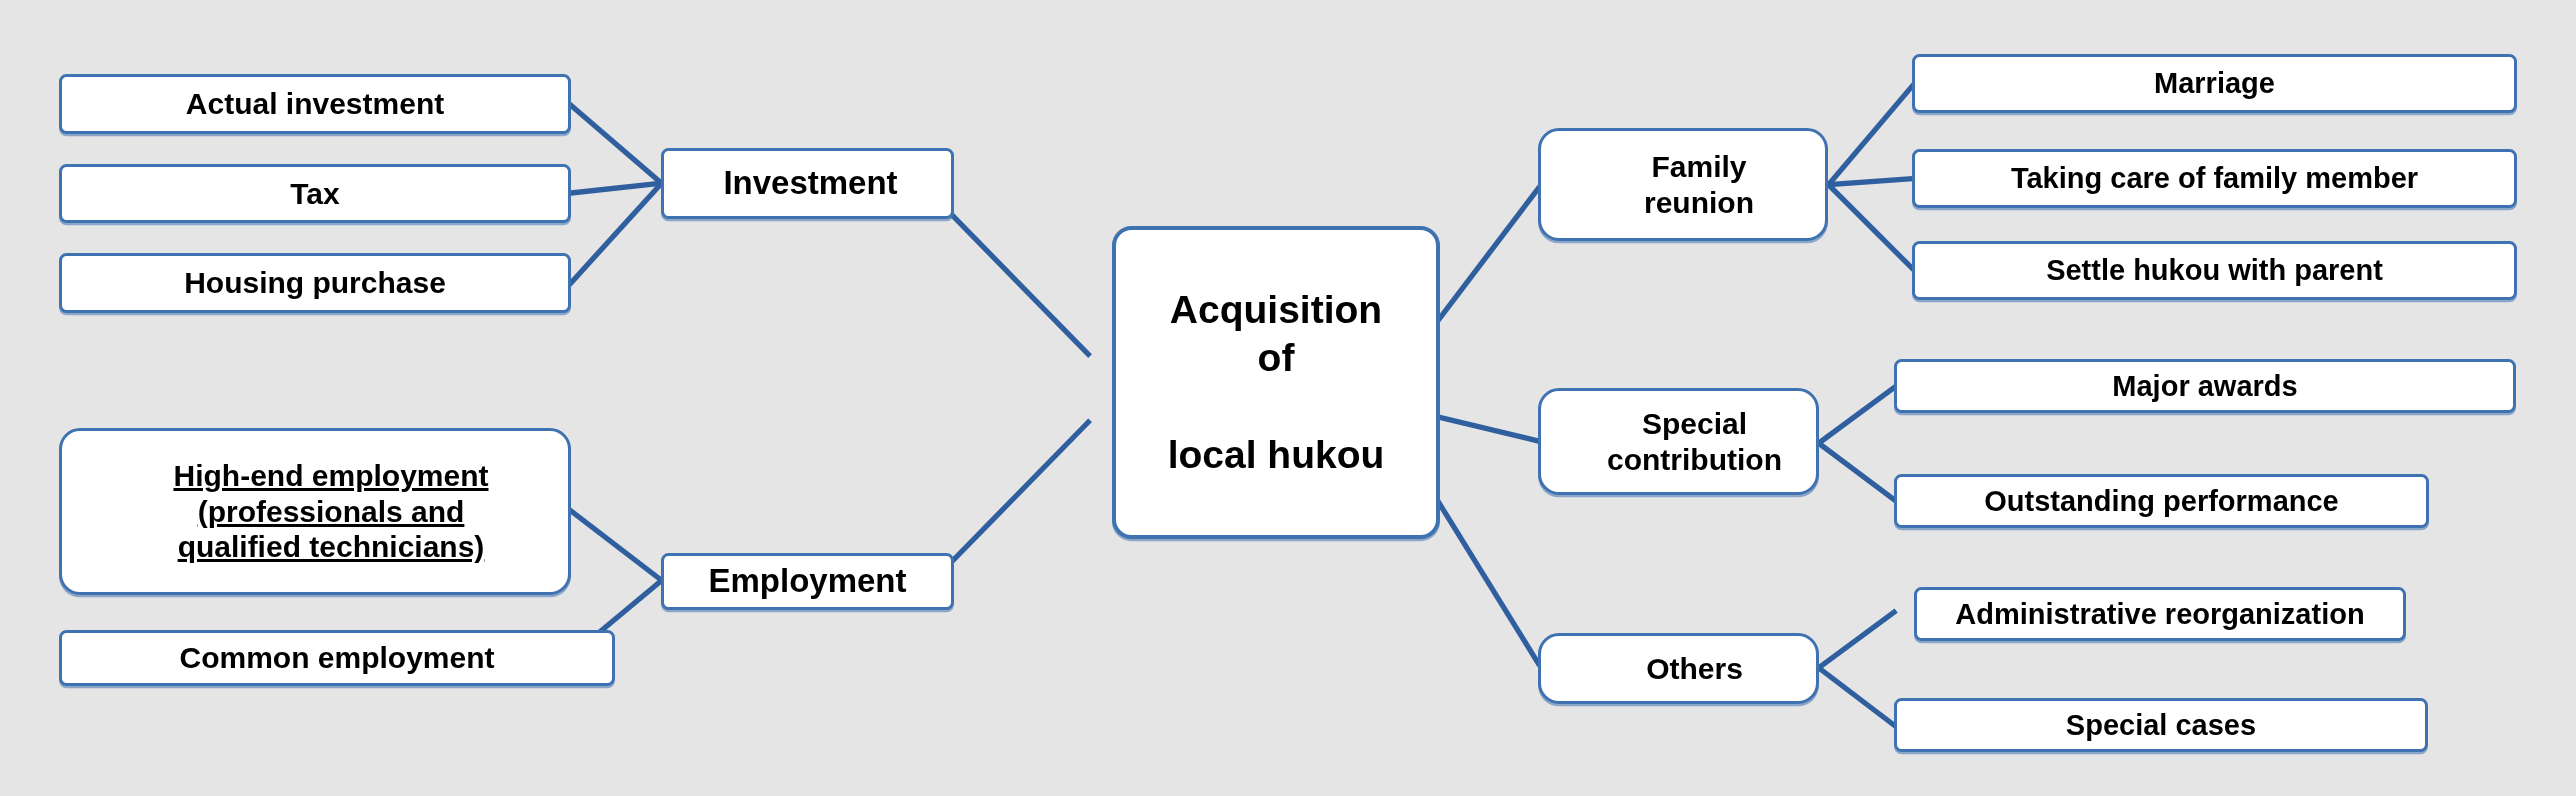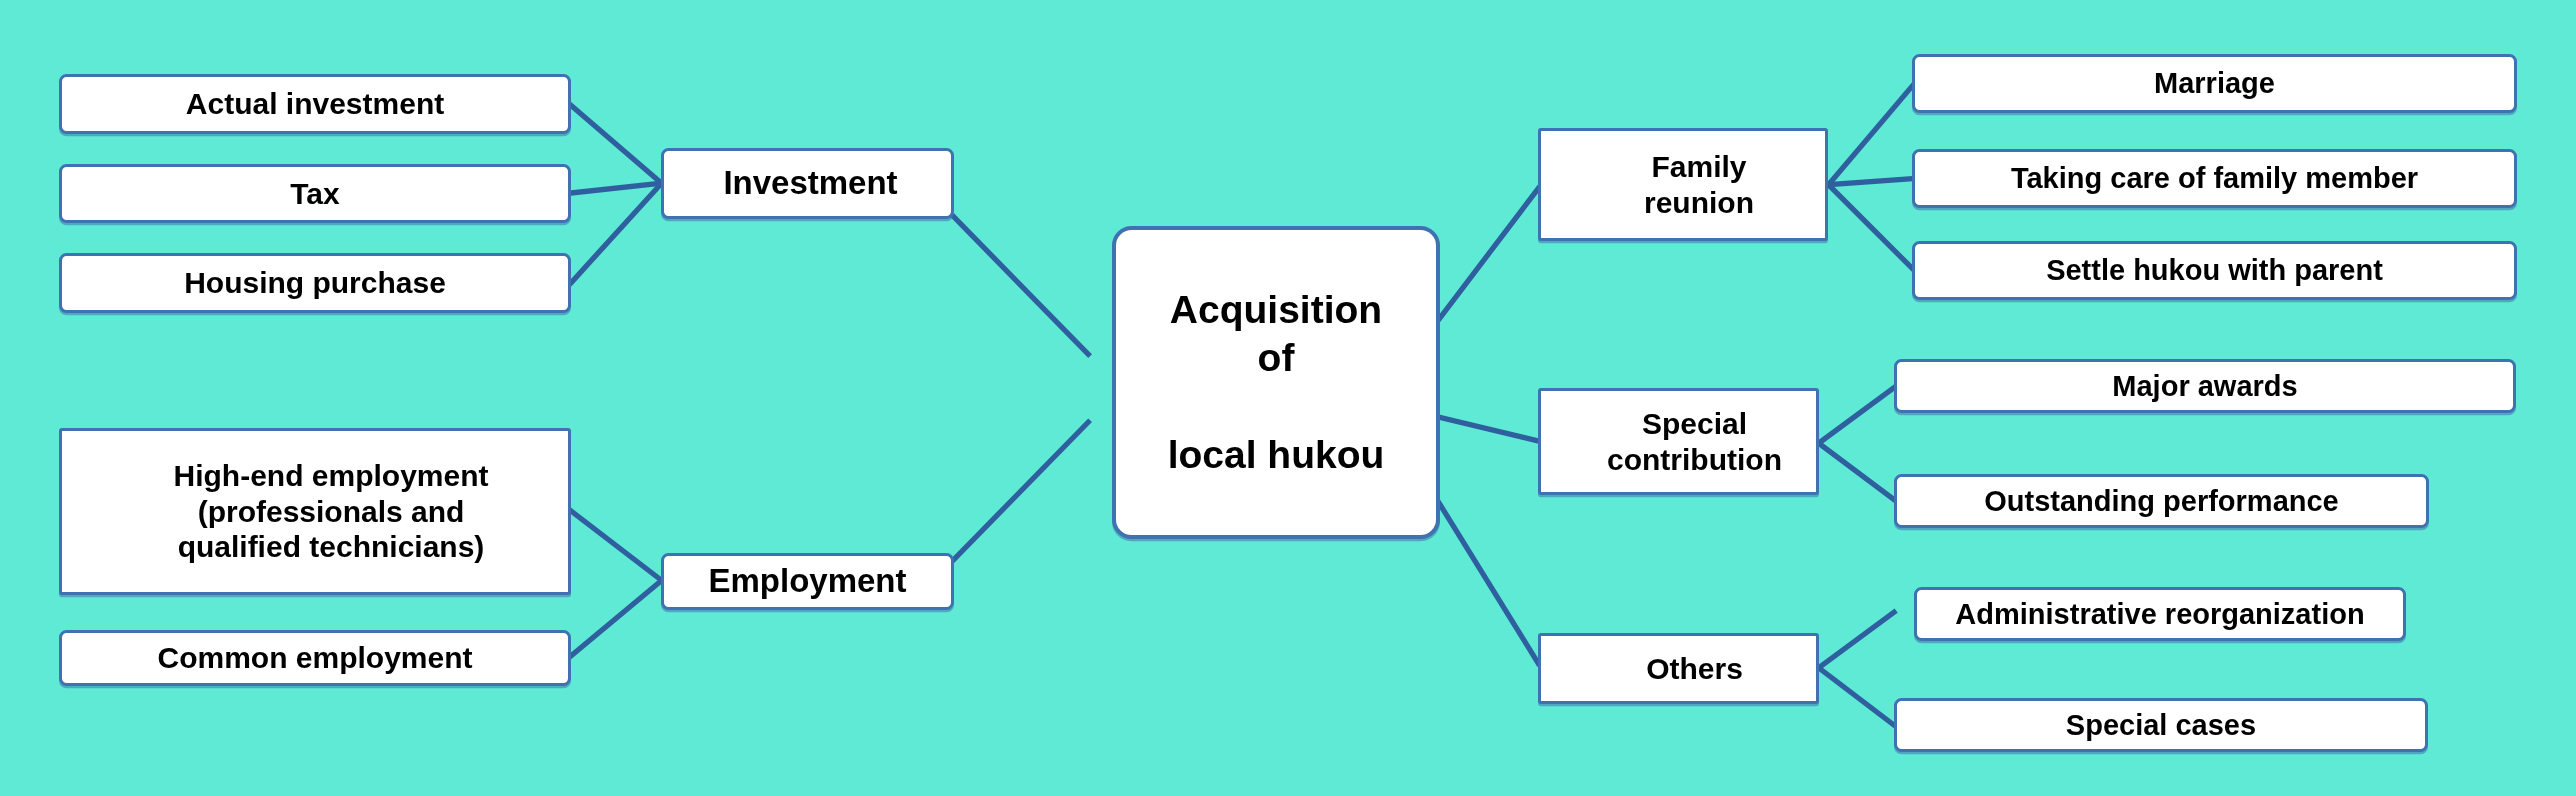--- a/index.html
+++ b/index.html
@@ -5,21 +5,21 @@
 <style>
   html, body {
     margin: 0;
     padding: 0;
     background: #ffffff;
   }
   #canvas {
     position: relative;
     width: 2576px;
     height: 796px;
-    background: #5eead4;
+    background: #e5e5e5;
     overflow: hidden;
     font-family: "Liberation Sans", "DejaVu Sans", sans-serif;
   }
   #edges {
     position: absolute;
     left: 0; top: 0;
     width: 2576px;
     height: 796px;
     pointer-events: none;
   }
@@ -40,21 +40,21 @@
   }
   .node .label {
     display: block;
     width: 100%;
     padding: 0 7.5px;
     box-sizing: border-box;
     white-space: pre-line;
   }
   
   .r-small { border-radius: 7.5px; }
-  .r-med   { border-radius: 3px; padding-left: 32px; }
+  .r-med   { border-radius: 21px; padding-left: 32px; }
   .r-big   { border-radius: 19.6px; margin-left: 26px; }
   .t-38 { font-size: 29px; }
   .t-40 { font-size: 30px; }
   .t-44 { font-size: 33px; }
   .t-52 { font-size: 39px; }
 </style>
 </head>
 <body>
 
 <div id="canvas">
@@ -98,27 +98,27 @@
   </div>
 
   <div class="node r-small t-40" style="left:59px; top:253px; width:512px; height:60px;">
     <span class="label">Housing purchase</span>
   </div>
 
   <div class="node r-small t-44" style="left:661px; top:148px; width:293px; height:71px;padding-left:6px;">
     <span class="label">Investment</span>
   </div>
 
-  <div class="node r-med t-40" style="left:59px; top:428px; width:512px; height:167px;">
+  <div class="node r-med t-40" style="left:59px; top:428px; width:512px; height:167px;text-decoration:underline;">
     <span class="label">High-end employment
 (professionals and
 qualified technicians)</span>
   </div>
 
-  <div class="node r-small t-40" style="left:59px; top:630px; width:512px; height:56px;">
+  <div class="node r-small t-40" style="left:59px; top:630px; width:556px; height:56px;">
     <span class="label">Common employment</span>
   </div>
 
   <div class="node r-small t-44" style="left:661px; top:553px; width:293px; height:57px;">
     <span class="label">Employment</span>
   </div>
 
   <div class="node r-big t-52" style="left:1086px; top:226px; width:328px; height:313px; border-width:4.5px; line-height:1.24;">
     <span class="label">Acquisition
 of

